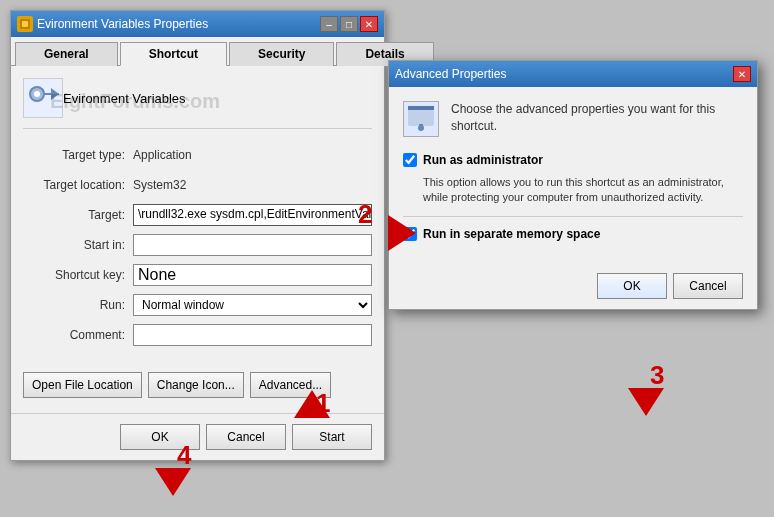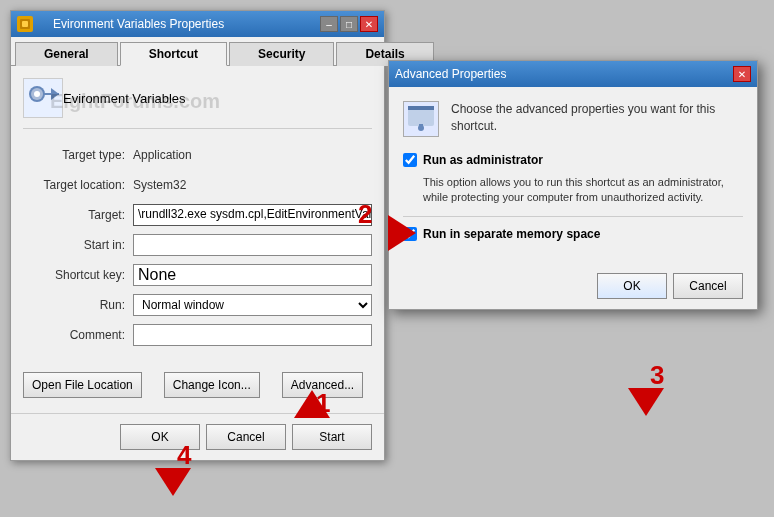--- a/index.html
+++ b/index.html
@@ -30,21 +30,21 @@
       padding: 4px 6px;
       display: flex;
       align-items: center;
       justify-content: space-between;
       height: 26px;
     }
 
     .title-bar-left {
       display: flex;
       align-items: center;
-      gap: 20px;
+      gap: 4px;
     }
 
     .title-icon {
       width: 16px;
       height: 16px;
       background: #e0a000;
       border-radius: 2px;
       display: flex;
       align-items: center;
       justify-content: center;
@@ -204,21 +204,21 @@
       height: 26px;
       border: 1px solid #888;
       background: linear-gradient(to bottom, #f8f8f8, #e0e0e0);
       cursor: pointer;
       font-size: 12px;
       padding: 2px 8px;
     }
 
     .action-buttons {
       display: flex;
-      gap: 22px;
+      gap: 6px;
       padding: 7px 12px;
       margin-bottom: 8px;
     }
 
     
     .watermark {
       position: absolute;
       top: 90px;
       left: 50px;
       font-size: 20px;

